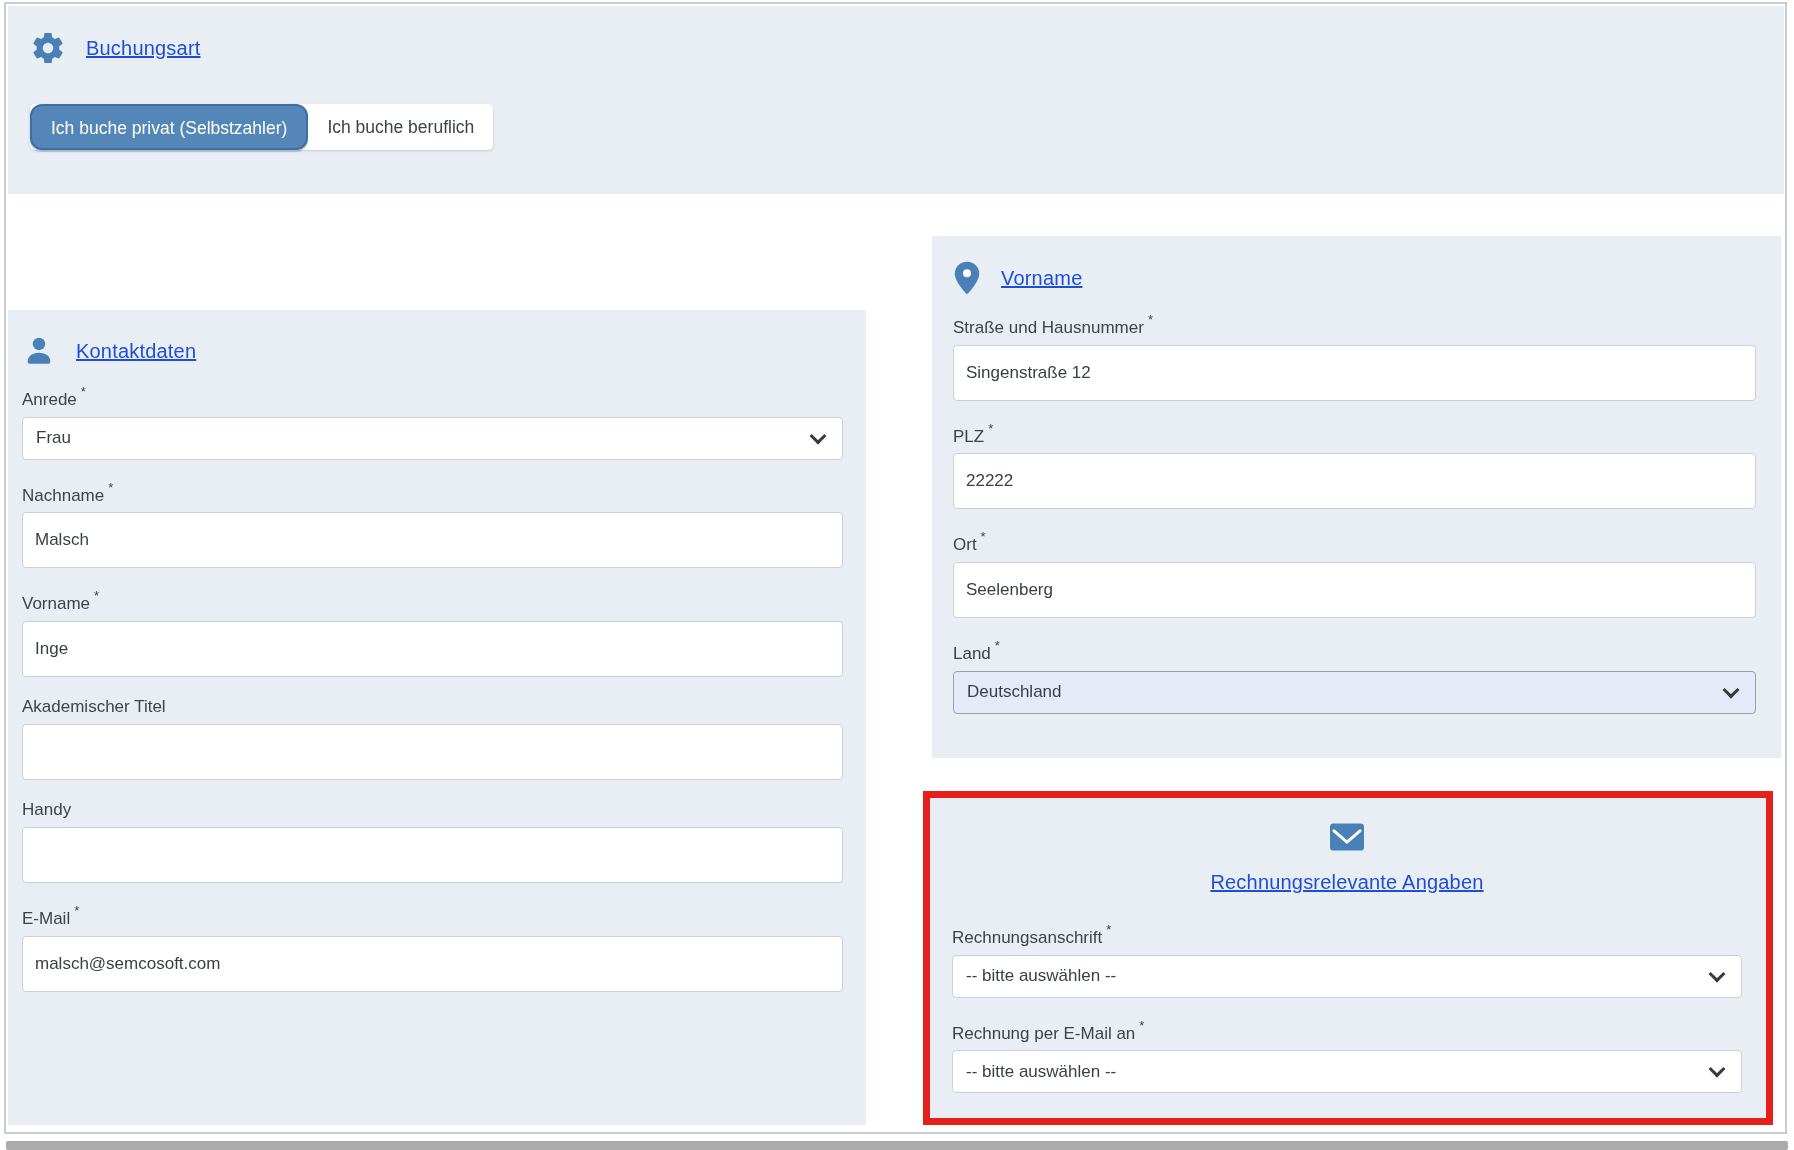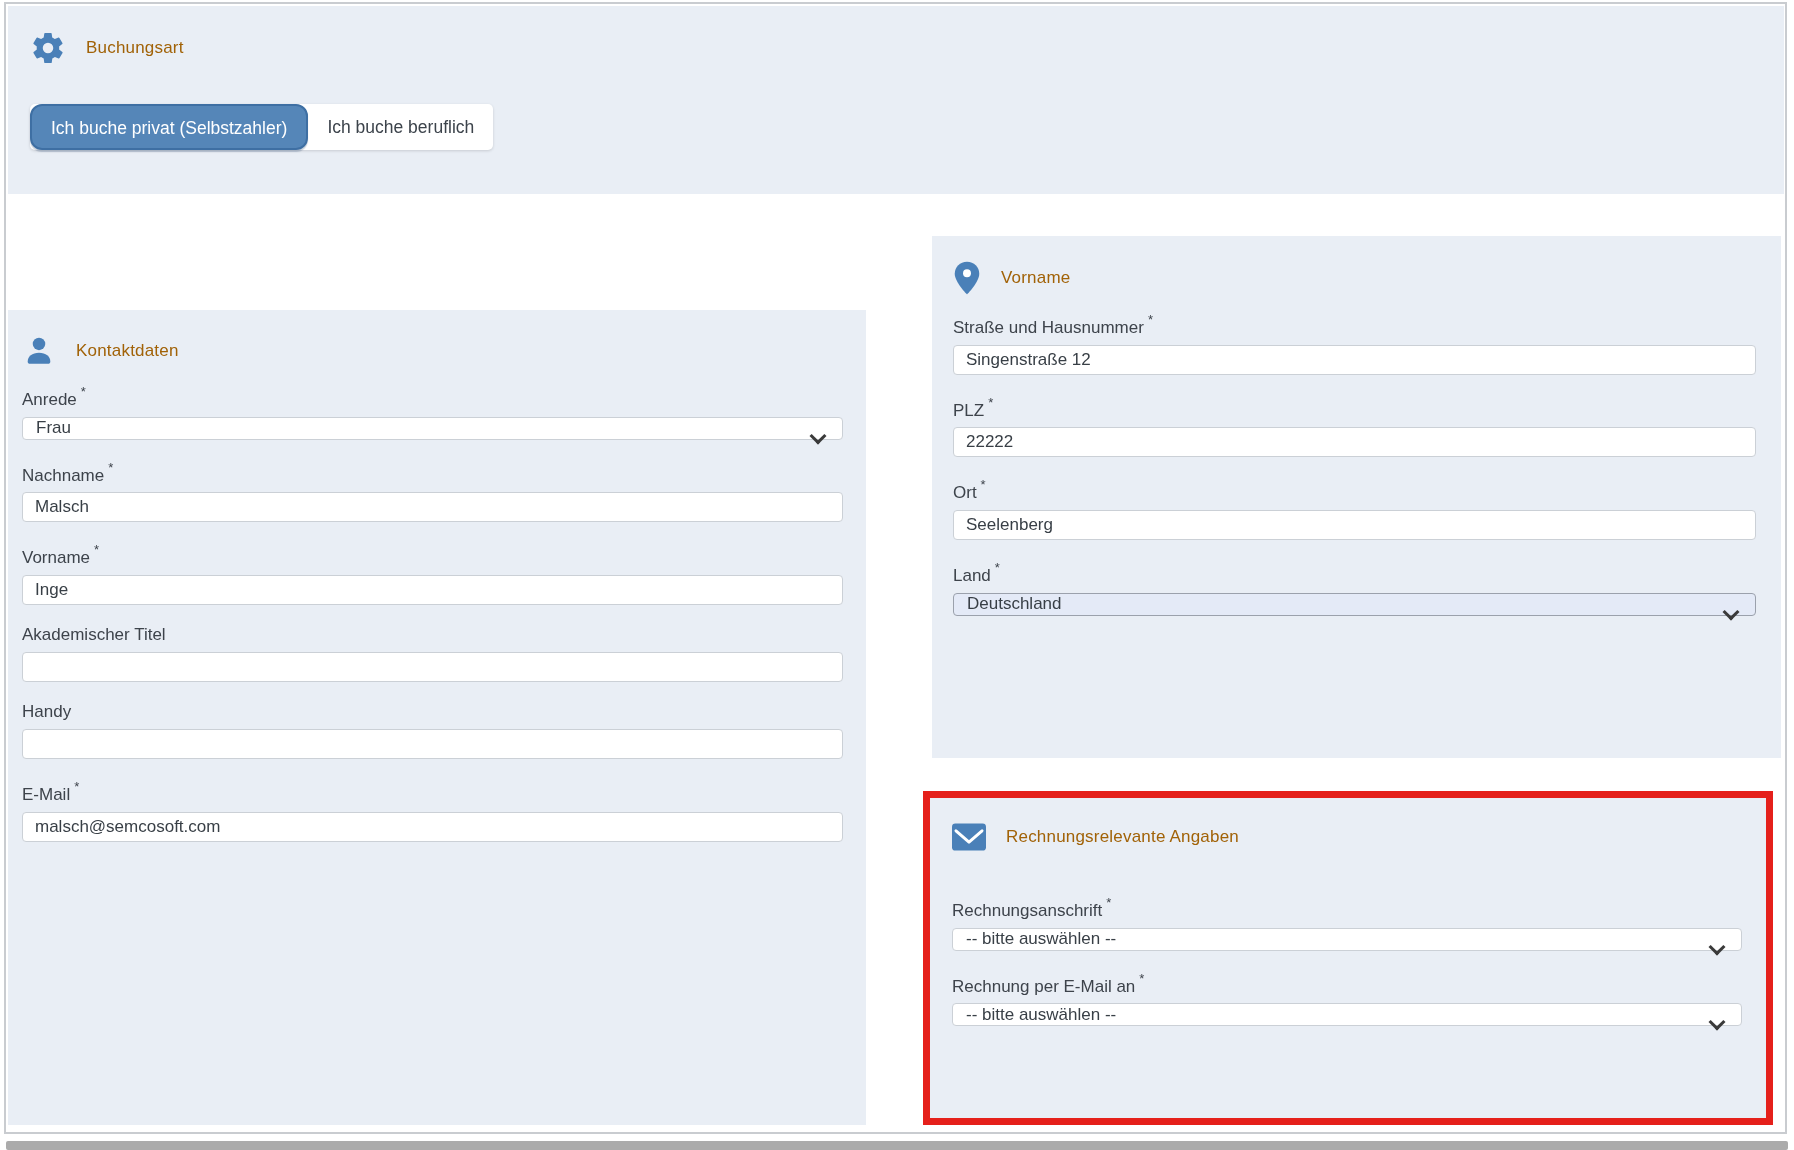--- a/index.html
+++ b/index.html
@@ -16,45 +16,45 @@
   .panel{background:#e9eef5;box-sizing:border-box;}
   .panel.contact{width:858px;height:815px;padding:24px 23px 0 14px;}
   .right-col{flex:1;min-width:0;}
   .panel.addr{height:522px;padding:24px 25px 0 21px;}
   .red-box{margin:33px 8px 0 -9px;border:7px solid #e5201b;height:334px;box-sizing:border-box;background:#e9eef5;}
   .panel.billing{height:100%;padding:25px 24px 0 22px;}
 
   
   .sec-head{display:flex;align-items:center;gap:20px;}
   .band .sec-head{padding:24px 0 0 22px;}
-  .sec-head h2{margin:0;font-size:17px;font-weight:400;color:#a16207;letter-spacing:.2px;}
+  .sec-head h2{margin:0;font-size:20px;font-weight:400;color:#1d4ed8;letter-spacing:.2px;text-decoration:underline;}
   .icon{display:inline-flex;flex:0 0 auto;}
 
   
   .btn-group{display:inline-flex;margin:38px 0 0 22px;background:#fff;border-radius:5px;
              box-shadow:0 1px 3px rgba(0,0,0,.15);}
   .seg{height:46px;padding:0 19px;font-size:17.5px;border:none;background:transparent;color:#3c434b;
        font-family:inherit;border-radius:0 5px 5px 0;cursor:pointer;line-height:44px;}
   .seg.active{background:#5586b8;color:#fff;border:2px solid #3e6fa3;border-radius:12px;
               box-shadow:0 2px 1px rgba(40,70,110,.25);height:46px;box-sizing:border-box;}
 
   
   .fields{margin-top:12px;}
   .field{margin-bottom:20px;}
   .flabel{font-size:17px;color:#3d434b;margin-bottom:7px;line-height:20px;}
   .req{font-size:13px;position:relative;top:-2px;margin-left:4px;color:#3d434b;}
-  .tinput{width:100%;height:30px;box-sizing:border-box;border:1px solid #cbd0d6;border-radius:4px;
+  .tinput{width:100%;height:56px;box-sizing:border-box;border:1px solid #cbd0d6;border-radius:4px;
           background:#fff;font-family:inherit;font-size:17px;color:#383f46;padding:0 12px;outline:none;}
-  .select{position:relative;height:23px;box-sizing:border-box;border:1px solid #cbd0d6;border-radius:4px;
+  .select{position:relative;height:43px;box-sizing:border-box;border:1px solid #cbd0d6;border-radius:4px;
           background:#fff;display:flex;align-items:center;padding:0 44px 0 13px;font-size:17px;color:#383f46;cursor:pointer;}
   .select.tinted{background:#e4eaf7;border-color:#9ba1ac;}
   .chev{position:absolute;right:18px;top:12px;width:9px;height:9px;
         border-right:3px solid #3a3a3a;border-bottom:3px solid #3a3a3a;transform:rotate(45deg);}
 
-  .billing .sec-head{margin-bottom:44px;}
+  .billing .sec-head{margin-bottom:28px;flex-direction:column;}
   .contact .sec-head,.addr .sec-head{margin-bottom:16px;}
 </style>
 </head>
 <body>
 
 <div class="frame">
 
   <section class="band">
     <div class="sec-head">
       <span class="icon">

